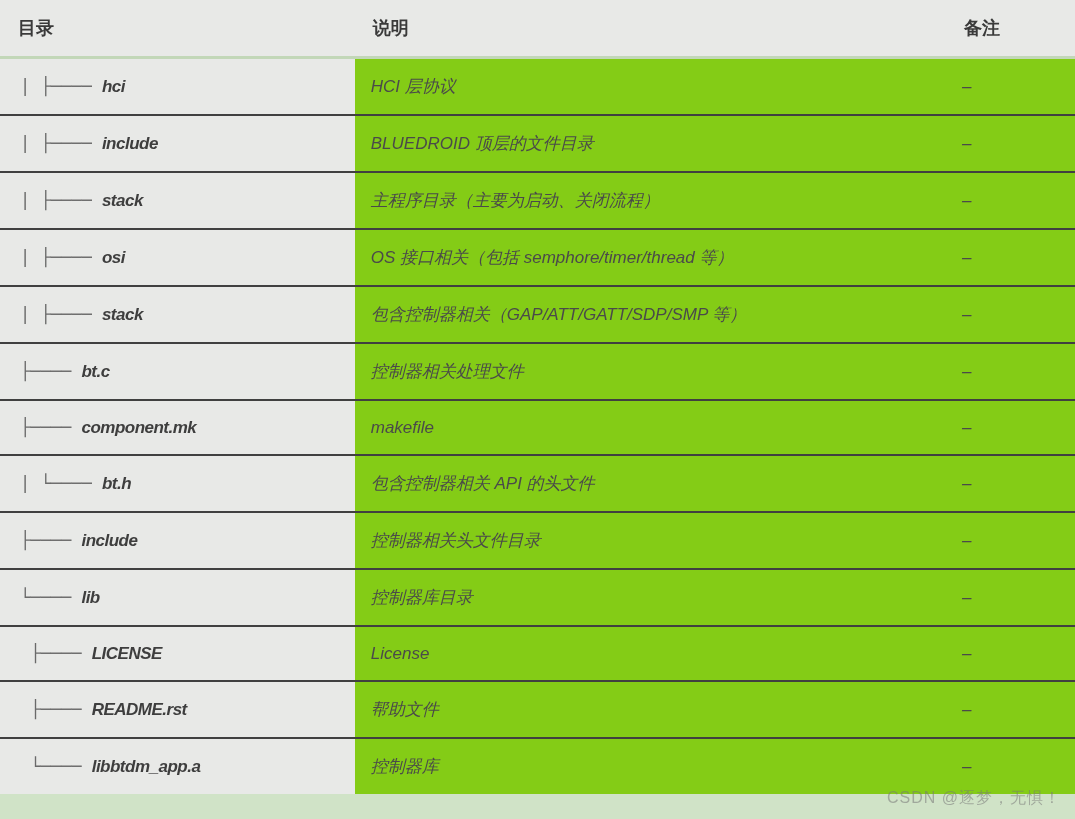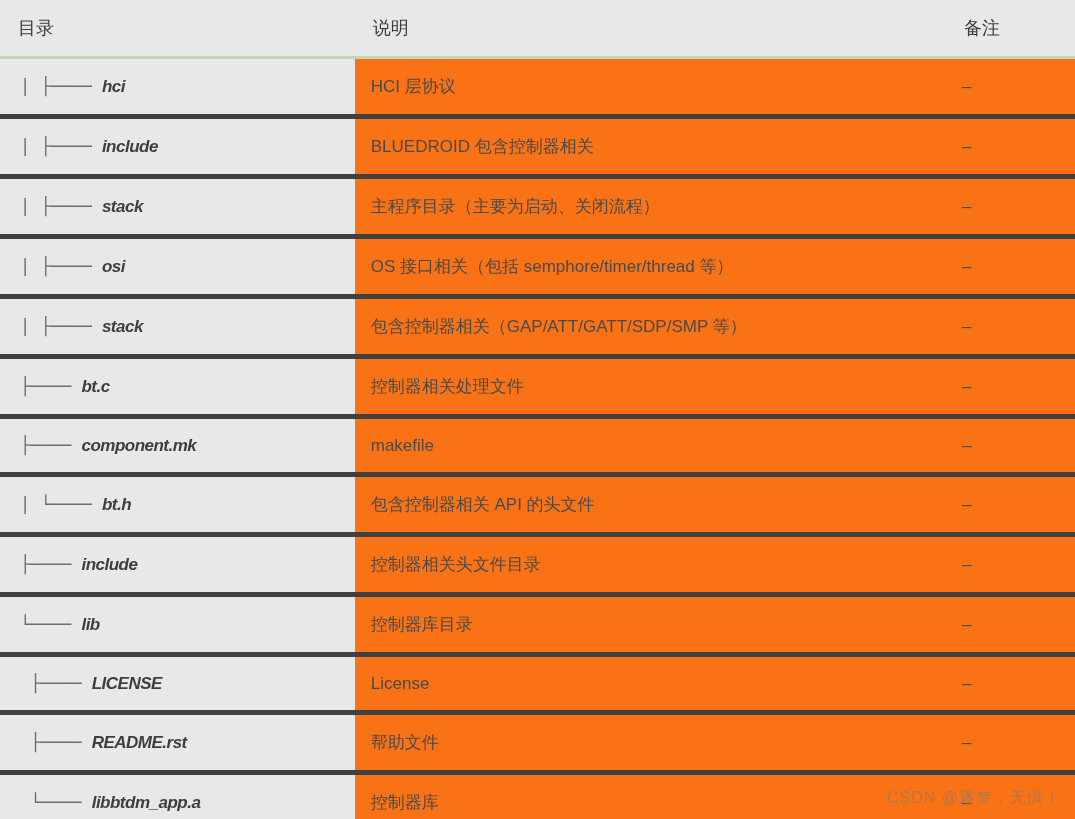--- a/index.html
+++ b/index.html
@@ -23,51 +23,52 @@
     border-collapse: collapse;
     table-layout: fixed;
   }
   thead tr {
     background: #e8e9e7;
   }
   thead th {
     text-align: left;
     padding: 16px 16px 16px 18px;
     font-size: 18px;
-    font-weight: 400;
+    font-weight: 700;
     color: #3a3a3a;
     border-bottom: 3px solid #c2d7b8;
     margin-top: 28px;
   }
   thead th:nth-child(1) { width: 33%; }
   thead th:nth-child(2) { width: 55%; }
   thead th:nth-child(3) { width: 12%; }
   tbody tr {
-    border-top: 5px solid #404040;
+    border-top: 2px solid #404040;
   }
   tbody tr:first-child {
     border-top: none;
   }
   tbody td {
     padding: 16px 16px;
     font-size: 17px;
     color: #4a4a4a;
     vertical-align: middle;
     height: 55px;
   }
   tbody td:nth-child(1) {
     background: #e8e9e7;
     white-space: nowrap;
     color: #555;
     letter-spacing: -0.5px;
     padding-left: 20px;
   }
   tbody td:nth-child(2),
   tbody td:nth-child(3) {
-    background: #f97316;
+    background: #84cc16;
+    font-style: italic;
   }
   .tree-prefix {
     display: inline;
     font-family: "Menlo", "Consolas", monospace;
     color: #6a6a6a;
     letter-spacing: 0;
   }
   .dir-name {
     font-style: italic;
     font-weight: 700;
@@ -96,21 +97,21 @@
       </tr>
     </thead>
     <tbody id="tbody">
     <tr>
           <td><span class="tree-prefix">| ├──── </span><span class="dir-name">hci</span></td>
           <td>HCI 层协议</td>
           <td>–</td>
         </tr>
         <tr>
           <td><span class="tree-prefix">| ├──── </span><span class="dir-name">include</span></td>
-          <td>BLUEDROID 包含控制器相关</td>
+          <td>BLUEDROID 顶层的文件目录</td>
           <td>–</td>
         </tr>
         <tr>
           <td><span class="tree-prefix">| ├──── </span><span class="dir-name">stack</span></td>
           <td>主程序目录（主要为启动、关闭流程）</td>
           <td>–</td>
         </tr>
         <tr>
           <td><span class="tree-prefix">| ├──── </span><span class="dir-name">osi</span></td>
           <td>OS 接口相关（包括 semphore/timer/thread 等）</td>

